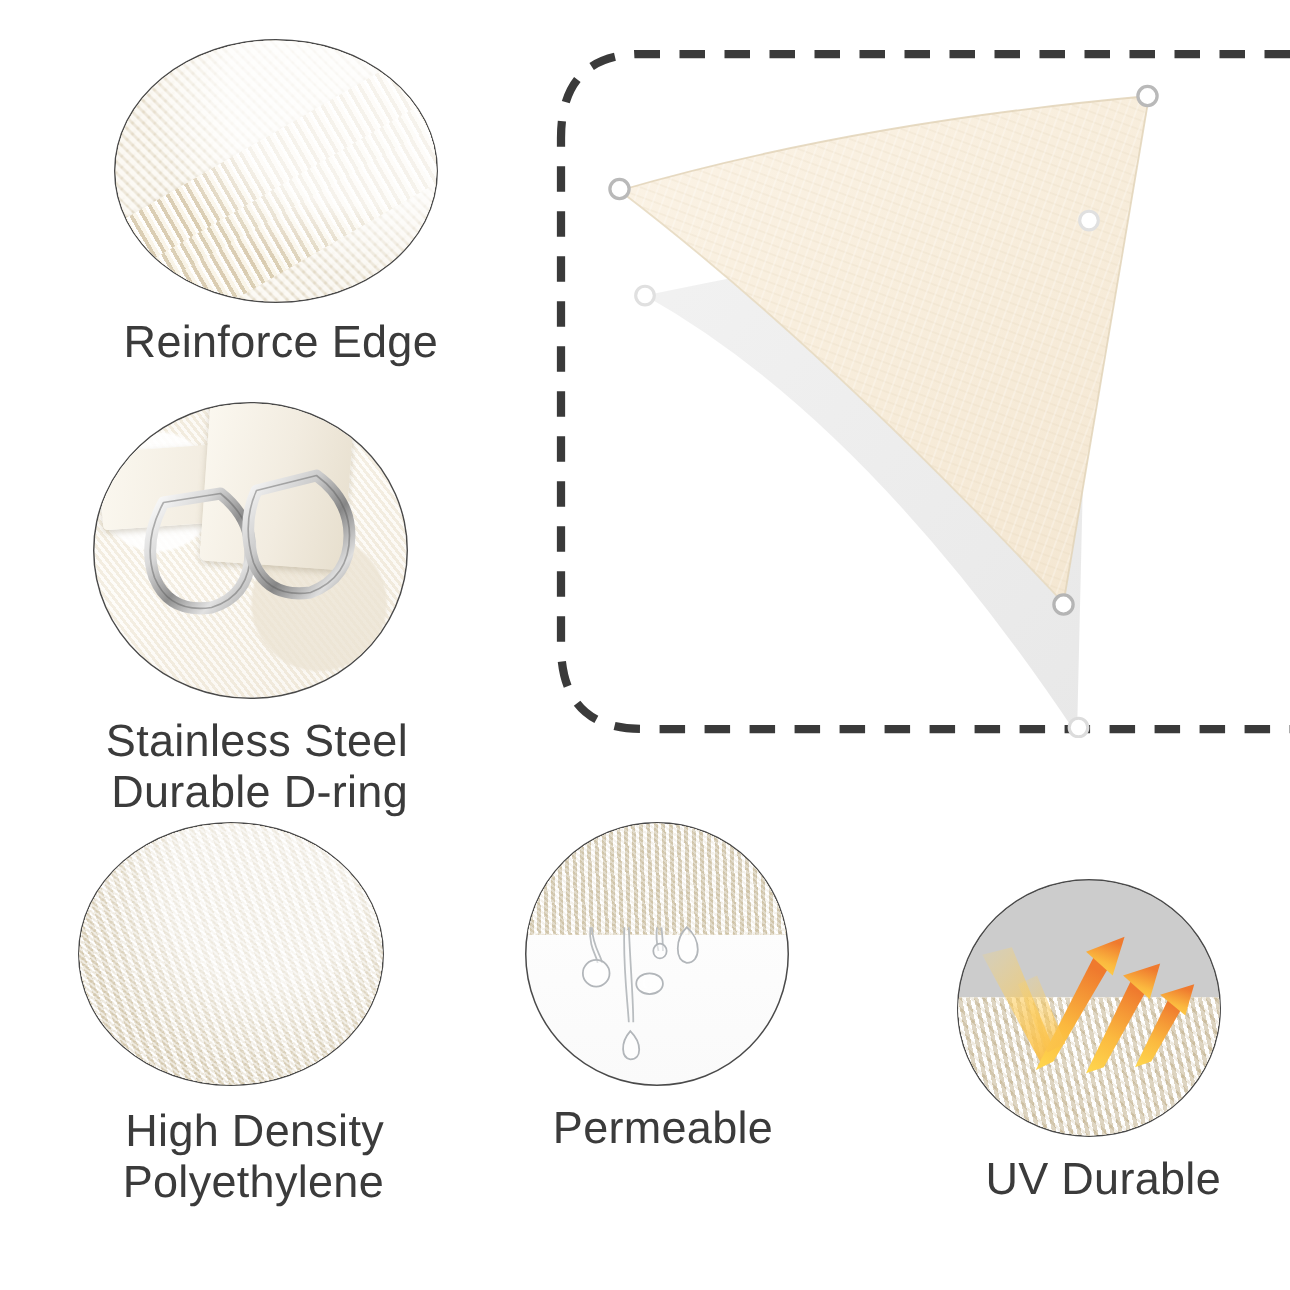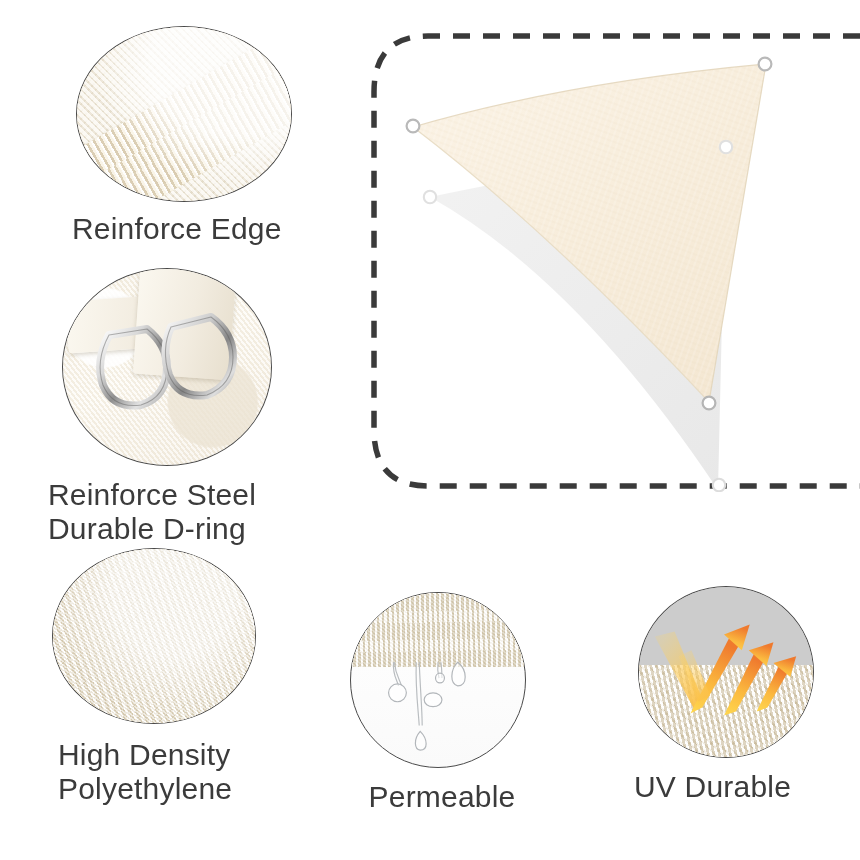--- a/index.html
+++ b/index.html
@@ -31,20 +31,21 @@
     border: 1.6px solid #4a4a4a;
     background: #f3ece0;
   }
   .caption {
     color: #3b3b3b;
     font-size: 30px;
     line-height: 34px;
     letter-spacing: 0.2px;
     white-space: pre-line;
     font-weight: 400;
+    text-align: right;
   }
   .caption.center { text-align: center; }
 
   
   .weave {
     position: absolute;
     inset: -20%;
   }
   
   .weave.mesh {
@@ -139,21 +140,21 @@
     position: absolute;
   }
   #f2 .caption { margin-top: 12px; margin-left: -14px; }
 
   
   #f3 { left: 52px; top: 548px; }
   #f3 .circle { width: 204px; height: 176px; }
   #f3 .caption { margin-top: 14px; margin-left: 6px; }
 
   
-  #f4 { left: 350px; top: 592px; }
+  #f4 { left: 350px; top: 548px; }
   #f4 .circle {
     width: 176px; height: 176px;
     background: linear-gradient(180deg, #ffffff 0%, #fafafa 100%);
   }
   #f4 .fabric-top {
     position: absolute;
     left: -10px; right: -10px; top: -6px; height: 80px;
   }
   #f4 .water {
     position: absolute; inset: 0;
@@ -235,21 +236,21 @@
           </linearGradient>
         </defs>
 
         <path d="M46,66 L84,60 Q104,76 104,98 Q104,128 78,136 Q50,140 40,116 Q32,92 46,66 Z" fill="none" stroke="url(#steel1)" stroke-width="8" stroke-linejoin="round" stroke-linecap="round"></path>
         <path d="M46,66 L84,60 Q104,76 104,98 Q104,128 78,136 Q50,140 40,116 Q32,92 46,66 Z" fill="none" stroke="rgba(90,90,90,.45)" stroke-width="1.1" stroke-linejoin="round"></path>
 
         <path d="M108,58 L148,48 Q170,64 170,88 Q170,116 144,126 Q116,130 106,106 Q98,80 108,58 Z" fill="none" stroke="url(#steel2)" stroke-width="8" stroke-linejoin="round" stroke-linecap="round"></path>
         <path d="M108,58 L148,48 Q170,64 170,88 Q170,116 144,126 Q116,130 106,106 Q98,80 108,58 Z" fill="none" stroke="rgba(90,90,90,.45)" stroke-width="1.1" stroke-linejoin="round"></path>
       </svg>
     </div>
-    <div class="caption">Reinforce Steel
+    <div class="caption">Stainless Steel
 Durable D-ring</div>
   </div>
 
   <div class="feature" id="f3">
     <div class="circle">
       <div class="weave mesh-fine"></div>
       <div style="position:absolute;inset:0;background:
             repeating-linear-gradient(70deg, rgba(255,255,255,.55) 0 3px, rgba(214,203,178,.38) 3px 6.5px);"></div>
       <div style="position:absolute;inset:0;background:radial-gradient(ellipse at 60% 25%, rgba(255,255,255,.6) 0 35%, transparent 70%);"></div>
     </div>

